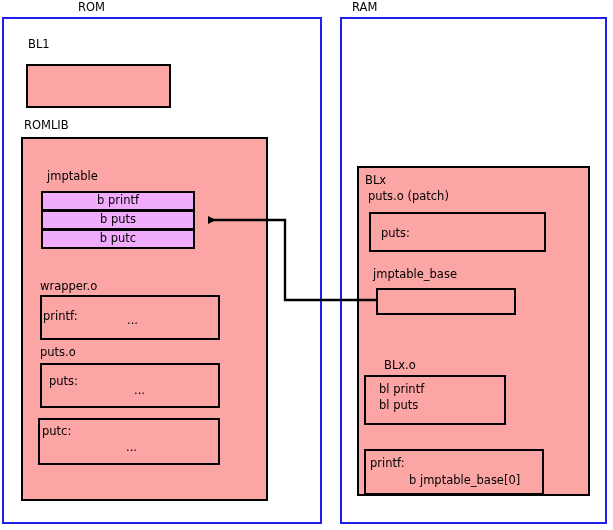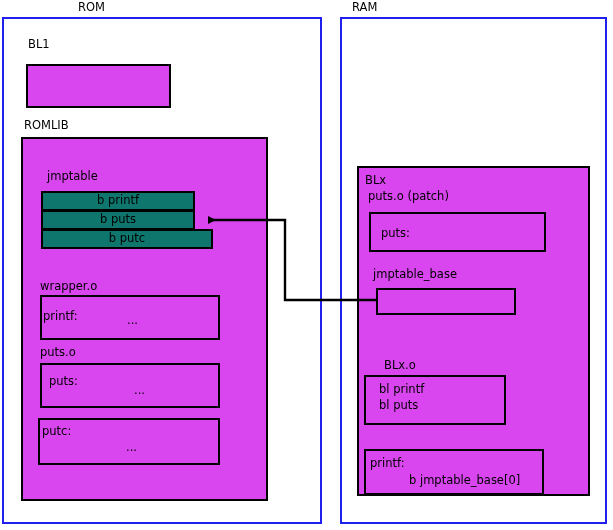--- a/index.html
+++ b/index.html
@@ -25,27 +25,27 @@
   .region {
     position: absolute;
     border: 2px solid #2020ee;
     box-sizing: border-box;
     background: transparent;
   }
   .box {
     position: absolute;
     border: 2px solid #000000;
     box-sizing: border-box;
-    background: #d946ef;
+    background: #fca5a5;
   }
   .jt-row {
     position: absolute;
     border: 2px solid #000000;
     box-sizing: border-box;
-    background: #0f766e;
+    background: #f0abfc;
     font-size: 11.5px;
     text-align: center;
     line-height: 15px;
     color: #000000;
     white-space: pre;
   }
   .boxtext {
     position: absolute;
     font-size: 11.5px;
     color: #000000;
@@ -73,21 +73,21 @@
   <div class="box" style="left:26px; top:64px; width:145px; height:44px;">
     <div class="boxtext" style="left:6px; top:4px;"></div>
   </div>
 
   <div class="lbl" style="left:24px; top:119px;">ROMLIB</div>
   <div class="box" style="left:21px; top:137px; width:247px; height:364px;"></div>
 
   <div class="lbl" style="left:47px; top:170px;">jmptable</div>
   <div class="jt-row" style="left:41px; top:191px; width:154px; height:20px;">b printf</div>
   <div class="jt-row" style="left:41px; top:210px; width:154px; height:20px;">b puts</div>
-  <div class="jt-row" style="left:41px; top:229px; width:172px; height:20px;">b putc</div>
+  <div class="jt-row" style="left:41px; top:229px; width:154px; height:20px;">b putc</div>
 
   <div class="lbl" style="left:40px; top:280px;">wrapper.o</div>
   <div class="box" style="left:40px; top:295px; width:180px; height:45px;">
     <div class="boxtext" style="left:1px; top:12px;">printf:</div>
     <div class="boxtext" style="left:85px; top:16px;">...</div>
   </div>
 
   <div class="lbl" style="left:40px; top:346px;">puts.o</div>
   <div class="box" style="left:40px; top:363px; width:180px; height:45px;">
     <div class="boxtext" style="left:7px; top:9px;">puts:</div>

